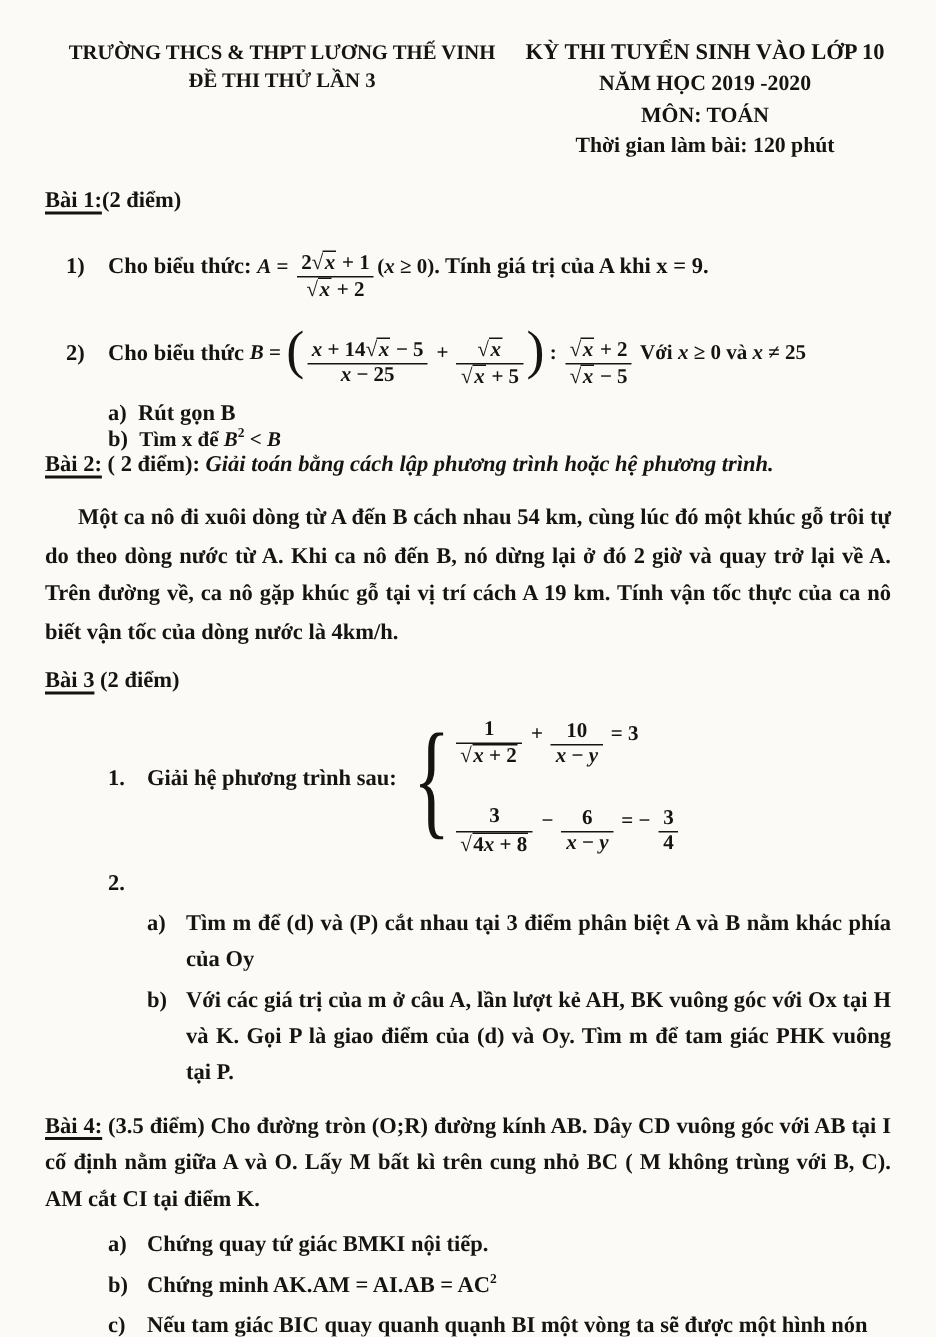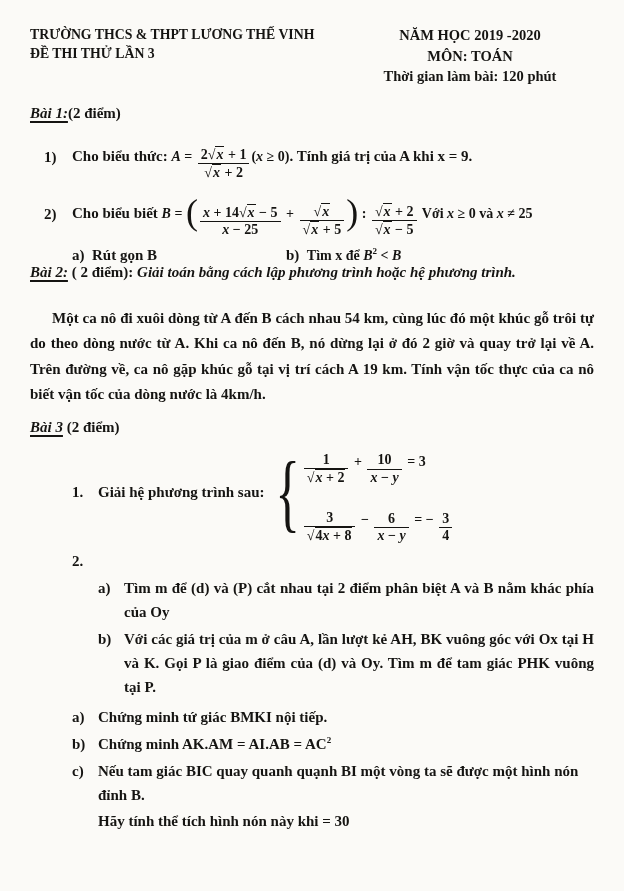--- a/index.html
+++ b/index.html
@@ -6,27 +6,27 @@
   body{
     width:624px;height:891px;overflow:hidden;
     background:#fbfaf7;color:#151412;
     font-family:"Liberation Serif","DejaVu Serif",serif;
     font-weight:700;font-size:15px;
   }
   .page{padding:25px 30px 0 30px;box-sizing:border-box;}
 
   
   .hdr{display:flex;align-items:flex-start;}
-  .hdr-left{width:316px;font-size:13.8px;line-height:1.4;}
+  .hdr-left{width:316px;text-align:center;font-size:13.8px;line-height:1.4;}
   .hdr-right{flex:1;text-align:center;line-height:1.42;}
   .hdr-right .l1{font-size:15px;}
   .hdr-right .l2,.hdr-right .l3,.hdr-right .l4{font-size:14.5px;}
 
   
-  .bt{text-decoration:underline;text-decoration-thickness:1.5px;text-underline-offset:2.5px;font-style:italic;}
+  .bt{text-decoration:underline;text-decoration-thickness:1.5px;text-underline-offset:2.5px;}
   .sec-head{}
 
   
   .item{display:flex;align-items:center;margin-left:14px;}
   .item .lbl{flex:none;width:28px;}
   .just{text-align:justify;}
 
   
   .math{font-size:14px;white-space:nowrap;}
   .mi{font-style:italic;}
@@ -35,26 +35,26 @@
   .fr>.de{display:block;padding:0 3px;}
   .sq{white-space:nowrap;}
   .sq::before{content:"√";}
   .rd{display:inline-block;border-top:1.4px solid currentColor;padding:0 1px;line-height:1.1;}
   .bp{font-weight:400;font-size:36px;vertical-align:middle;line-height:0;position:relative;top:-3px;}
   sup{font-size:9px;line-height:0;}
 
   
   .p1-row1{margin-top:10px;min-height:50px;}
   .p1-row2{margin-top:4px;min-height:56px;}
-  .ab-row{display:flex;margin-left:42px;margin-top:4px;}
+  .ab-row{display:flex;margin-left:42px;margin-top:4px;flex-direction:column;}
   .ab-row .a{width:214px;}
 
   
   .p2-sub{font-style:italic;}
-  .p2-body{margin-top:25px;line-height:25.5px;text-indent:22px;}
+  .p2-body{margin-top:14px;line-height:25.5px;text-indent:22px;}
 
   
   .sys{display:flex;align-items:center;margin-left:42px;margin-top:2px;}
   .sys .brace{font-weight:400;font-size:86px;line-height:86px;display:inline-block;transform:scaleX(.6);margin:0 -6px 0 2px;}
   .sys-eqs{display:flex;flex-direction:column;gap:8px;}
   .p3-item2{margin-top:8px;}
   .sub{display:flex;margin-left:42px;margin-top:3px;line-height:24px;}
   .sub .lbl{flex:none;width:26px;}
 
   
@@ -65,40 +65,41 @@
 <body>
 
 <div class="page">
 
   <div class="hdr">
     <div class="hdr-left">
       <div>TRƯỜNG THCS &amp; THPT LƯƠNG THẾ VINH</div>
       <div>ĐỀ THI THỬ LẦN 3</div>
     </div>
     <div class="hdr-right">
+      <div class="l1">KỲ THI TUYỂN SINH VÀO LỚP 10</div>
       <div class="l2">NĂM HỌC 2019 -2020</div>
       <div class="l3">MÔN: TOÁN</div>
       <div class="l4">Thời gian làm bài: 120 phút</div>
     </div>
   </div>
 
   <div class="sec-head" style="margin-top:18px;">
     <span class="bt">Bài 1:</span><span>(2 điểm)</span>
   </div>
   <div class="item p1-row1">
     <span class="lbl">1)</span>
     <span>
       <span>Cho biểu thức:</span>
       <span class="math"><span class="mi">A</span> = <span class="fr"><span class="nu">2<span class="sq"><span class="rd"><span class="mi">x</span></span></span> + 1</span><span class="de"><span class="sq"><span class="rd"><span class="mi">x</span></span></span> + 2</span></span>(<span class="mi">x</span> ≥ 0)</span><span>. Tính giá trị của A khi x = 9.</span>
     </span>
   </div>
   <div class="item p1-row2">
     <span class="lbl">2)</span>
     <span>
-      <span>Cho biểu biết</span>
+      <span>Cho biểu thức</span>
       <span class="math"><span class="mi">B</span> = <span class="bp">(</span><span class="fr"><span class="nu"><span class="mi">x</span> + 14<span class="sq"><span class="rd"><span class="mi">x</span></span></span> − 5</span><span class="de"><span class="mi">x</span> − 25</span></span> + <span class="fr"><span class="nu"><span class="sq"><span class="rd"><span class="mi">x</span></span></span></span><span class="de"><span class="sq"><span class="rd"><span class="mi">x</span></span></span> + 5</span></span><span class="bp">)</span> : <span class="fr"><span class="nu"><span class="sq"><span class="rd"><span class="mi">x</span></span></span> + 2</span><span class="de"><span class="sq"><span class="rd"><span class="mi">x</span></span></span> − 5</span></span> Với <span class="mi">x</span> ≥ 0 và <span class="mi">x</span> ≠ 25</span>
     </span>
   </div>
   <div class="ab-row">
     <span class="a">
       <span>a)</span>&nbsp;
       <span>Rút gọn B</span>
     </span>
     <span>
       <span>b)</span>&nbsp;
@@ -124,31 +125,36 @@
     <span class="sys-eqs">
       <span class="math"><span class="fr"><span class="nu">1</span><span class="de"><span class="sq"><span class="rd"><span class="mi">x</span> + 2</span></span></span></span> + <span class="fr"><span class="nu">10</span><span class="de"><span class="mi">x</span> − <span class="mi">y</span></span></span> = 3</span>
       <span class="math"><span class="fr"><span class="nu">3</span><span class="de"><span class="sq"><span class="rd">4<span class="mi">x</span> + 8</span></span></span></span> − <span class="fr"><span class="nu">6</span><span class="de"><span class="mi">x</span> − <span class="mi">y</span></span></span> = − <span class="fr"><span class="nu">3</span><span class="de">4</span></span></span>
     </span>
   </div>
   <div class="sub p3-item2">
     <span class="lbl">2.</span>
   </div>
   <div class="sub" style="margin-left:68px;">
     <span class="lbl">a)</span>
-    <span class="just">Tìm m để (d) và (P) cắt nhau tại 2 điểm phân biệt A và B nằm khác phía của Oy</span>
+    <span class="just">Tìm m để (d) và (P) cắt nhau tại 3 điểm phân biệt A và B nằm khác phía của Oy</span>
   </div>
   <div class="sub" style="margin-left:68px;">
     <span class="lbl">b)</span>
     <span class="just">Với các giá trị của m ở câu A, lần lượt kẻ AH, BK vuông góc với Ox tại H và K. Gọi P là giao điểm của (d) và Oy. Tìm m để tam giác PHK vuông tại P.</span>
   </div>
 
+  <div class="p4-body just">
+    <span class="bt">Bài 4:</span>
+    <span>(3.5 điểm)</span>
+    <span>Cho đường tròn (O;R) đường kính AB. Dây CD vuông góc với AB tại I cố định nằm giữa A và O. Lấy M bất kì trên cung nhỏ BC ( M không trùng với B, C). AM cắt CI tại điểm K.</span>
+  </div>
   <div class="p4-list">
     <div class="sub">
       <span class="lbl">a)</span>
-      <span>Chứng minh tứ giác BMKI nội tiếp.</span>
+      <span>Chứng quay tứ giác BMKI nội tiếp.</span>
     </div>
     <div class="sub">
       <span class="lbl">b)</span>
       <span class="math" style="font-size:15px;">Chứng minh AK.AM = AI.AB = AC<sup>2</sup></span>
     </div>
     <div class="sub">
       <span class="lbl">c)</span>
       <span>
         <div>Nếu tam giác BIC quay quanh quạnh BI một vòng ta sẽ được một hình nón đỉnh B.</div>
         <div class="math" style="font-size:15px;margin-top:2px;">Hãy tính thể tích hình nón này khi  = 30</div>

